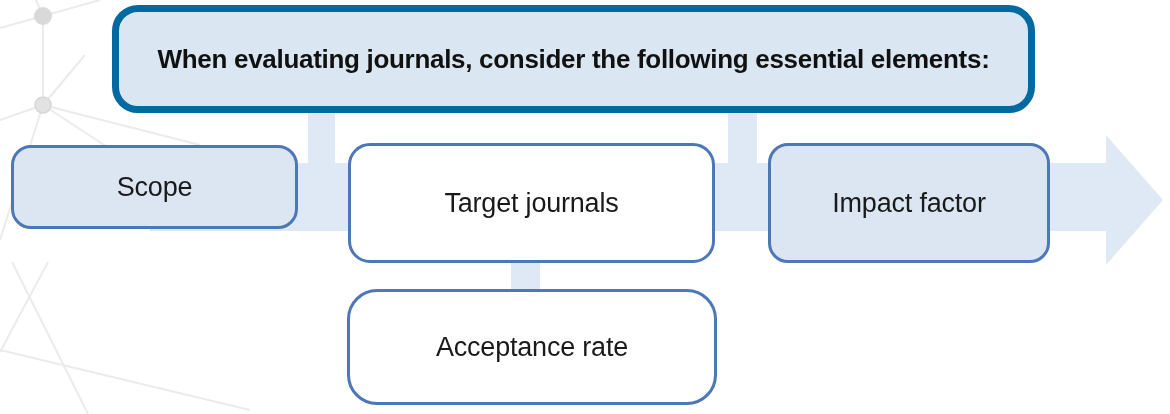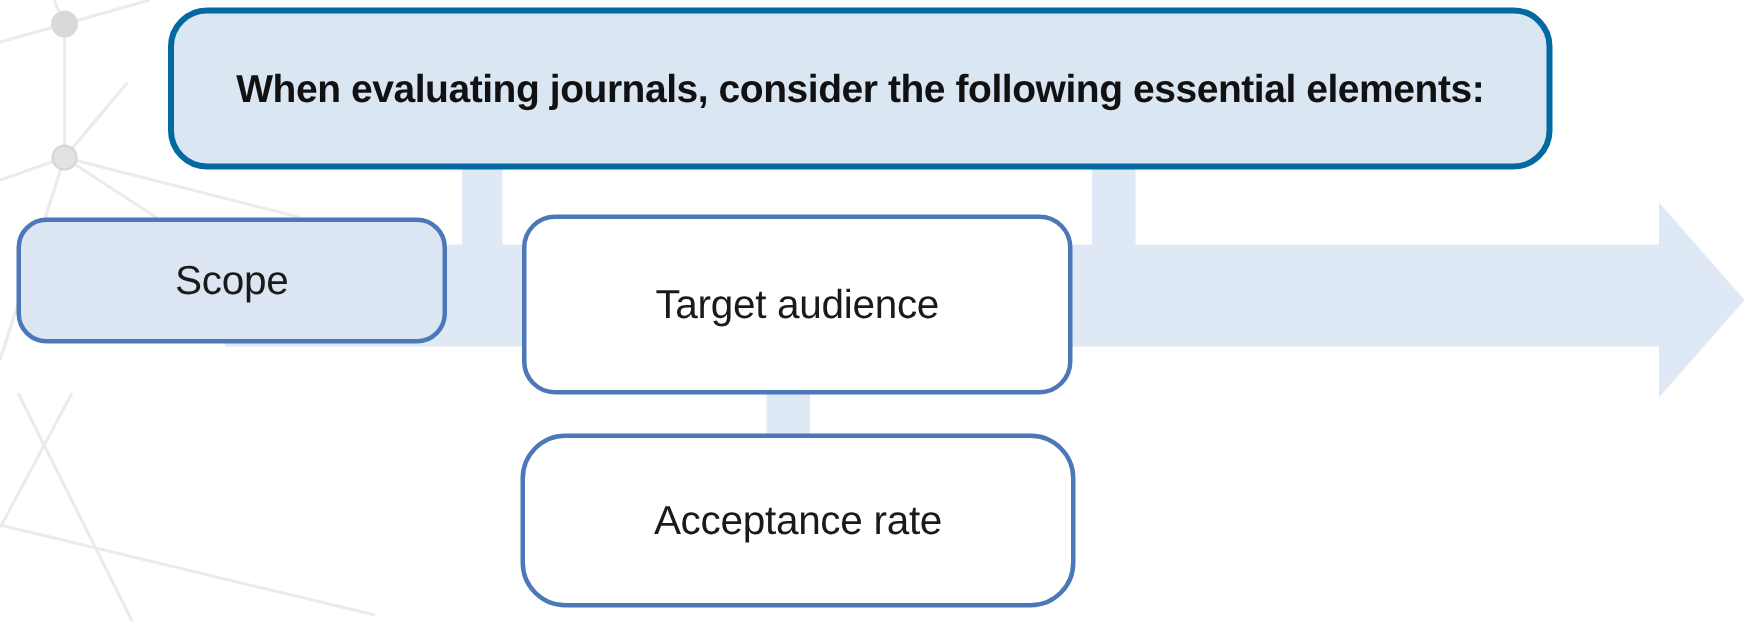--- a/index.html
+++ b/index.html
@@ -62,21 +62,21 @@
   }
   .node.filled { background: #dce6f2; }
   .node.white  { background: #ffffff; border-radius: 30px; }
 
   #header-box {
     position: absolute;
     left: 112px; top: 5px;
     width: 923px; height: 108px;
     box-sizing: border-box;
     background: #dbe6f3;
-    border: 4px solid #0369a1;
+    border: 7px solid #0369a1;
     border-radius: 26px;
     display: flex;
     align-items: center;
     justify-content: center;
     z-index: 2;
   }
   #header-box .header-text {
     font-size: 26px;
     font-weight: 700;
     color: #111111;
@@ -122,21 +122,24 @@
 
   <div id="header-box">
     <span class="header-text">When evaluating journals, consider the following essential elements:</span>
   </div>
 
   <div id="node-scope" class="node filled">
     <span>Scope</span>
   </div>
 
   <div id="node-target-audience" class="node white">
-    <span>Target audience</span>
+    <span>Target journals</span>
   </div>
 
+  <div id="node-impact-factor" class="node filled">
+    <span>Impact factor</span>
+  </div>
 
   <div id="node-acceptance-rate" class="node white">
     <span>Acceptance rate</span>
   </div>
 
 </div>
 
 </body></html>

